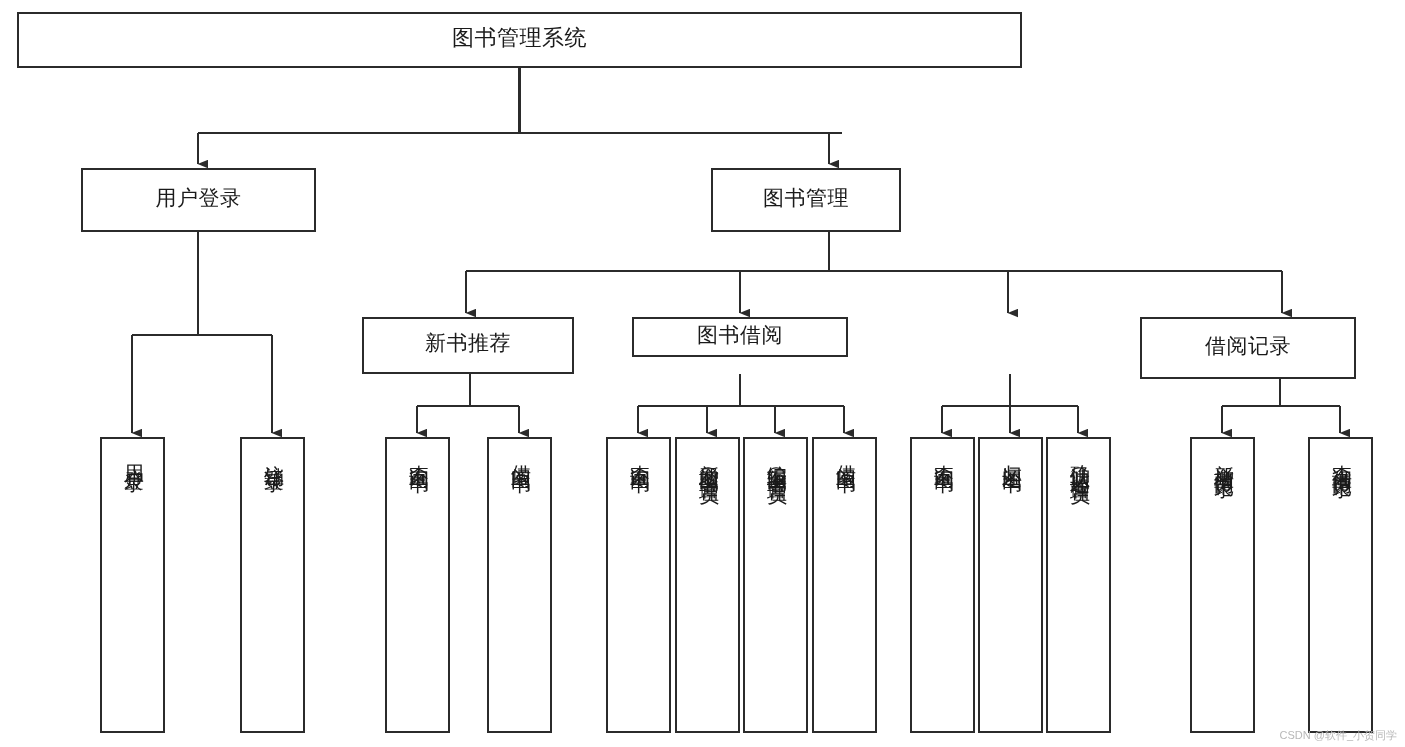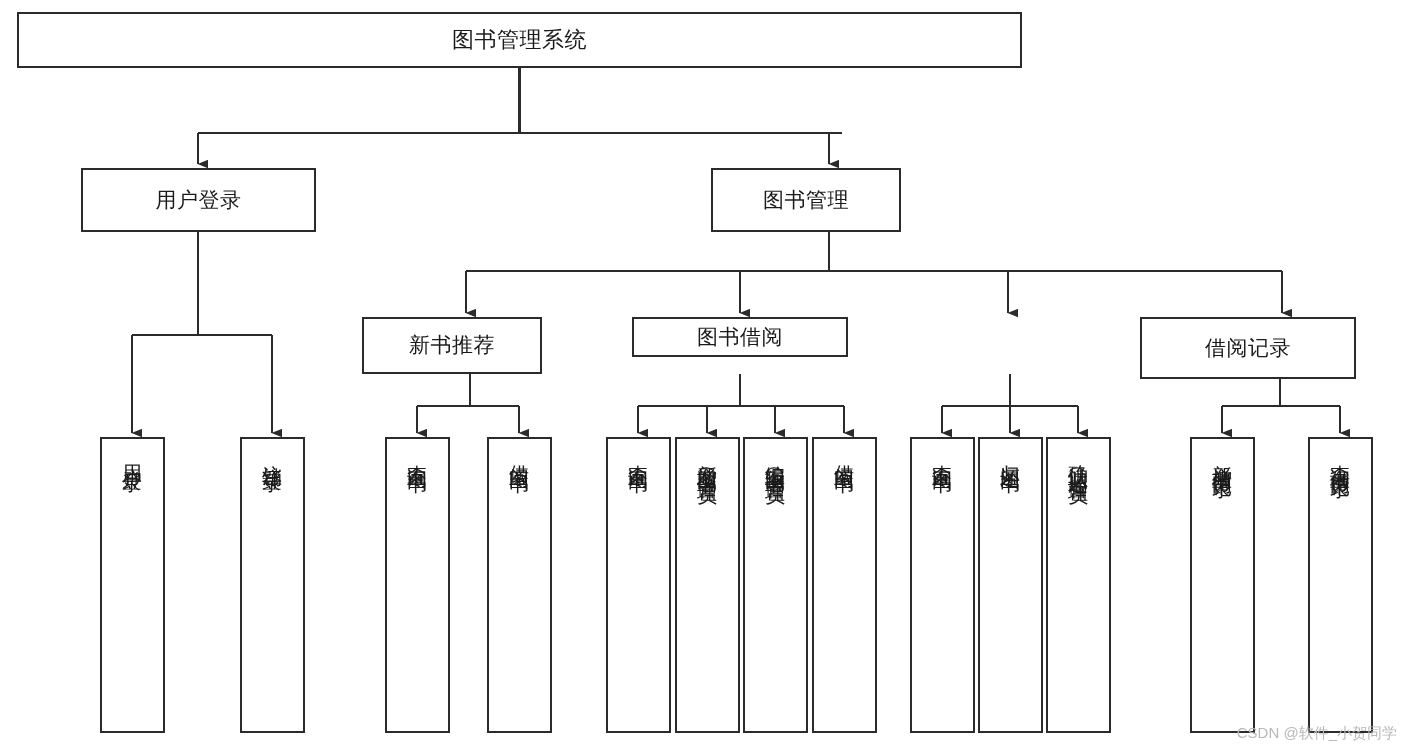--- a/index.html
+++ b/index.html
@@ -28,20 +28,21 @@
   }
   .node {
     position: absolute;
     box-sizing: border-box;
     background: #ffffff;
     border: 2px solid #2b2b2b;
     display: flex;
     align-items: center;
     justify-content: center;
     color: #1a1a1a;
+    font-family: Liberation Mono, monospace;
   }
   .node-label {
     display: block;
     text-align: center;
     white-space: nowrap;
     line-height: 1.15;
   }
   
   .node.horiz .node-label {
     font-size: 21px;
@@ -61,21 +62,21 @@
     text-orientation: upright;
     font-size: 20px;
     letter-spacing: 3px;
     line-height: 1;
     white-space: nowrap;
   }
   #watermark {
     position: absolute;
     right: 8px;
     bottom: 4px;
-    font-size: 15px;
+    font-size: 11px;
     color: #b8b8b8;
     white-space: nowrap;
     user-select: none;
   }
 </style>
 </head>
 <body>
 
 <div id="diagram-root">
 
@@ -133,21 +134,21 @@
     <span class="node-label">图书管理系统</span>
   </div>
 
   <div class="node horiz" style="left:81px; top:168px; width:235px; height:64px;">
     <span class="node-label">用户登录</span>
   </div>
   <div class="node horiz" style="left:711px; top:168px; width:190px; height:64px;">
     <span class="node-label">图书管理</span>
   </div>
 
-  <div class="node horiz" style="left:362px; top:317px; width:180px; height:57px;justify-content:center;">
+  <div class="node horiz" style="left:362px; top:317px; width:212px; height:57px;justify-content:center;">
     <span class="node-label">新书推荐</span>
   </div>
   <div class="node horiz" style="left:632px; top:317px; width:216px; height:40px;">
     <span class="node-label">图书借阅</span>
   </div>
   <div class="node horiz" style="left:1140px; top:317px; width:216px; height:62px;">
     <span class="node-label">借阅记录</span>
   </div>
 
   <div class="node leaf" style="left:100px; top:437px; width:65px; height:296px;">

